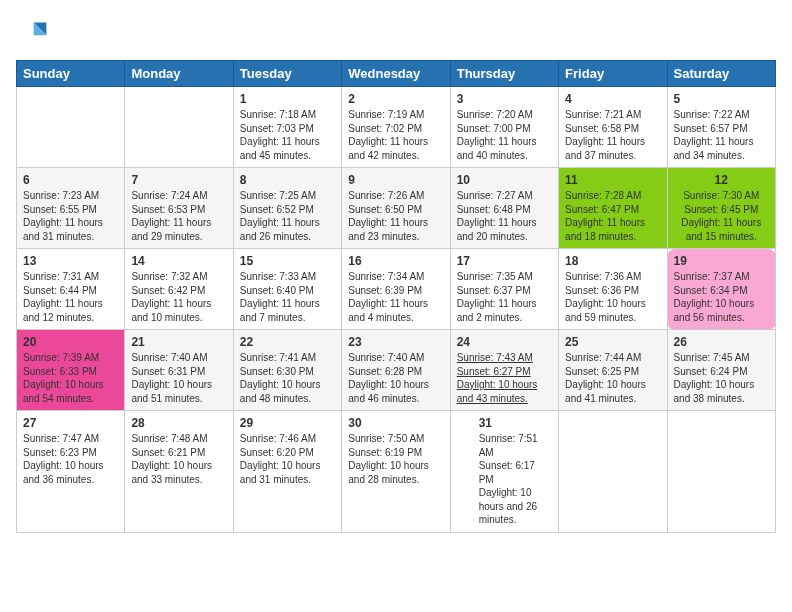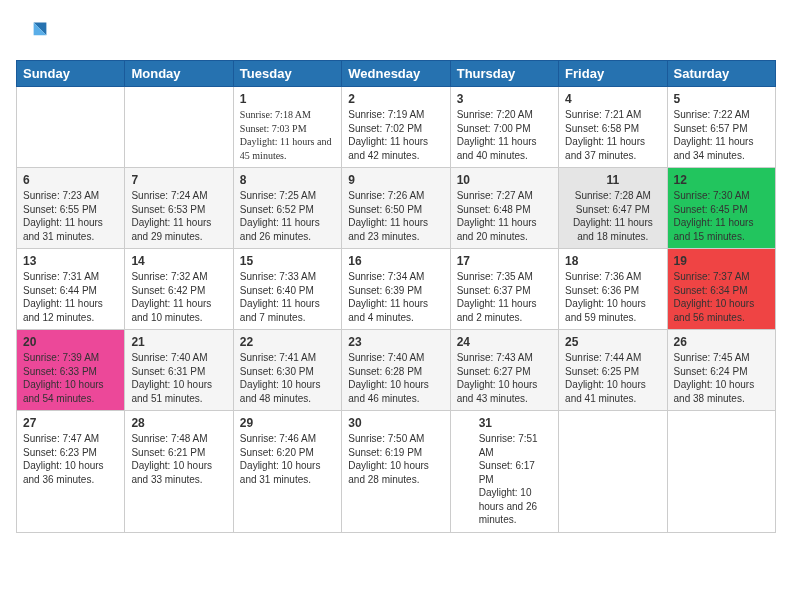--- a/index.html
+++ b/index.html
@@ -118,21 +118,21 @@
         <th>Friday</th>
         <th>Saturday</th>
       </tr>
   </thead>
   <tbody id="calendar-body">
   <tr>
         <td class="empty-cell" style="background-color: rgb(255, 255, 255);"></td>
         <td class="empty-cell" style="background-color: rgb(255, 255, 255);"></td>
         <td style="background-color: rgb(255, 255, 255);">
           <span class="day-num">1</span>
-          <div class="day-info" style="white-space: pre-line; font-family: Liberation Serif, serif;">Sunrise: 7:18 AM
+          <div class="day-info" style="white-space: pre-line;">Sunrise: 7:18 AM
 Sunset: 7:03 PM
 Daylight: 11 hours and 45 minutes.</div>
         </td>
         <td style="background-color: rgb(255, 255, 255);">
           <span class="day-num">2</span>
           <div class="day-info" style="white-space: pre-line;">Sunrise: 7:19 AM
 Sunset: 7:02 PM
 Daylight: 11 hours and 42 minutes.</div>
         </td>
         <td style="background-color: rgb(255, 255, 255);">
@@ -178,27 +178,27 @@
           <div class="day-info" style="white-space: pre-line;">Sunrise: 7:26 AM
 Sunset: 6:50 PM
 Daylight: 11 hours and 23 minutes.</div>
         </td>
         <td style="background-color: rgb(245, 245, 245);">
           <span class="day-num">10</span>
           <div class="day-info" style="white-space: pre-line;">Sunrise: 7:27 AM
 Sunset: 6:48 PM
 Daylight: 11 hours and 20 minutes.</div>
         </td>
-        <td style="background-color: #e5e5e5; text-align: center;">
+        <td style="background-color: #84cc16;">
           <span class="day-num">11</span>
           <div class="day-info" style="white-space: pre-line;">Sunrise: 7:28 AM
 Sunset: 6:47 PM
 Daylight: 11 hours and 18 minutes.</div>
         </td>
-        <td style="background-color: #22c55e;">
+        <td style="background-color: #84cc16; text-align: center;">
           <span class="day-num">12</span>
           <div class="day-info" style="white-space: pre-line;">Sunrise: 7:30 AM
 Sunset: 6:45 PM
 Daylight: 11 hours and 15 minutes.</div>
         </td>
       </tr>
       <tr>
         <td style="background-color: rgb(255, 255, 255);">
           <span class="day-num">13</span>
           <div class="day-info" style="white-space: pre-line;">Sunrise: 7:31 AM
@@ -228,21 +228,21 @@
           <div class="day-info" style="white-space: pre-line;">Sunrise: 7:35 AM
 Sunset: 6:37 PM
 Daylight: 11 hours and 2 minutes.</div>
         </td>
         <td style="background-color: rgb(255, 255, 255); margin-top: 6px;">
           <span class="day-num">18</span>
           <div class="day-info" style="white-space: pre-line;">Sunrise: 7:36 AM
 Sunset: 6:36 PM
 Daylight: 10 hours and 59 minutes.</div>
         </td>
-        <td style="background-color: #ef4444;">
+        <td style="background-color: #f9a8d4; border-radius: 8px;">
           <span class="day-num">19</span>
           <div class="day-info" style="white-space: pre-line;">Sunrise: 7:37 AM
 Sunset: 6:34 PM
 Daylight: 10 hours and 56 minutes.</div>
         </td>
       </tr>
       <tr>
         <td style="background-color: #ec4899;">
           <span class="day-num">20</span>
           <div class="day-info" style="white-space: pre-line;">Sunrise: 7:39 AM
@@ -262,21 +262,21 @@
 Daylight: 10 hours and 48 minutes.</div>
         </td>
         <td style="background-color: rgb(245, 245, 245);">
           <span class="day-num">23</span>
           <div class="day-info" style="white-space: pre-line;">Sunrise: 7:40 AM
 Sunset: 6:28 PM
 Daylight: 10 hours and 46 minutes.</div>
         </td>
         <td style="background-color: rgb(245, 245, 245);">
           <span class="day-num">24</span>
-          <div class="day-info" style="white-space: pre-line;">Sunrise: 7:43 AM
+          <div class="day-info" style="white-space: pre-line; text-decoration: underline;">Sunrise: 7:43 AM
 Sunset: 6:27 PM
 Daylight: 10 hours and 43 minutes.</div>
         </td>
         <td style="background-color: rgb(245, 245, 245);">
           <span class="day-num">25</span>
           <div class="day-info" style="white-space: pre-line;">Sunrise: 7:44 AM
 Sunset: 6:25 PM
 Daylight: 10 hours and 41 minutes.</div>
         </td>
         <td style="background-color: rgb(245, 245, 245);">

